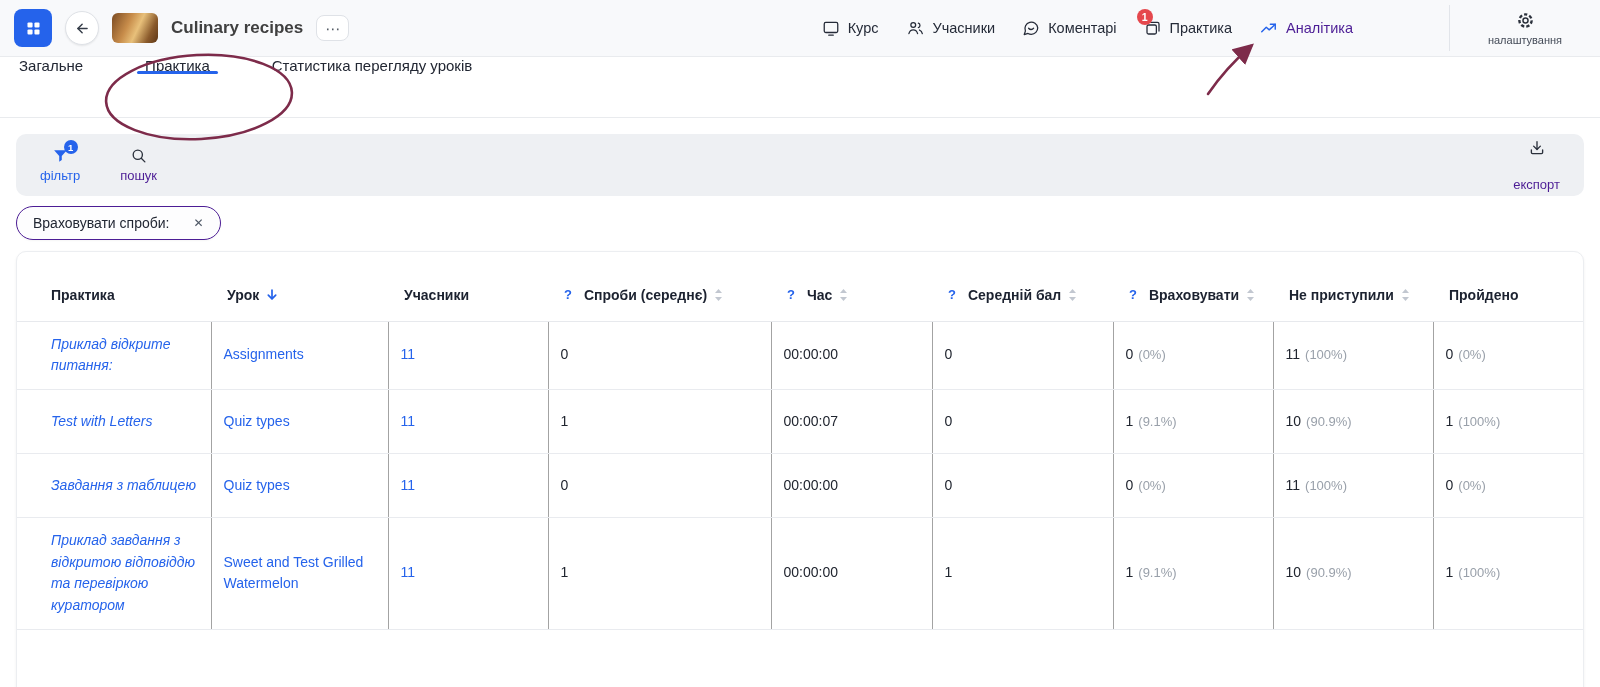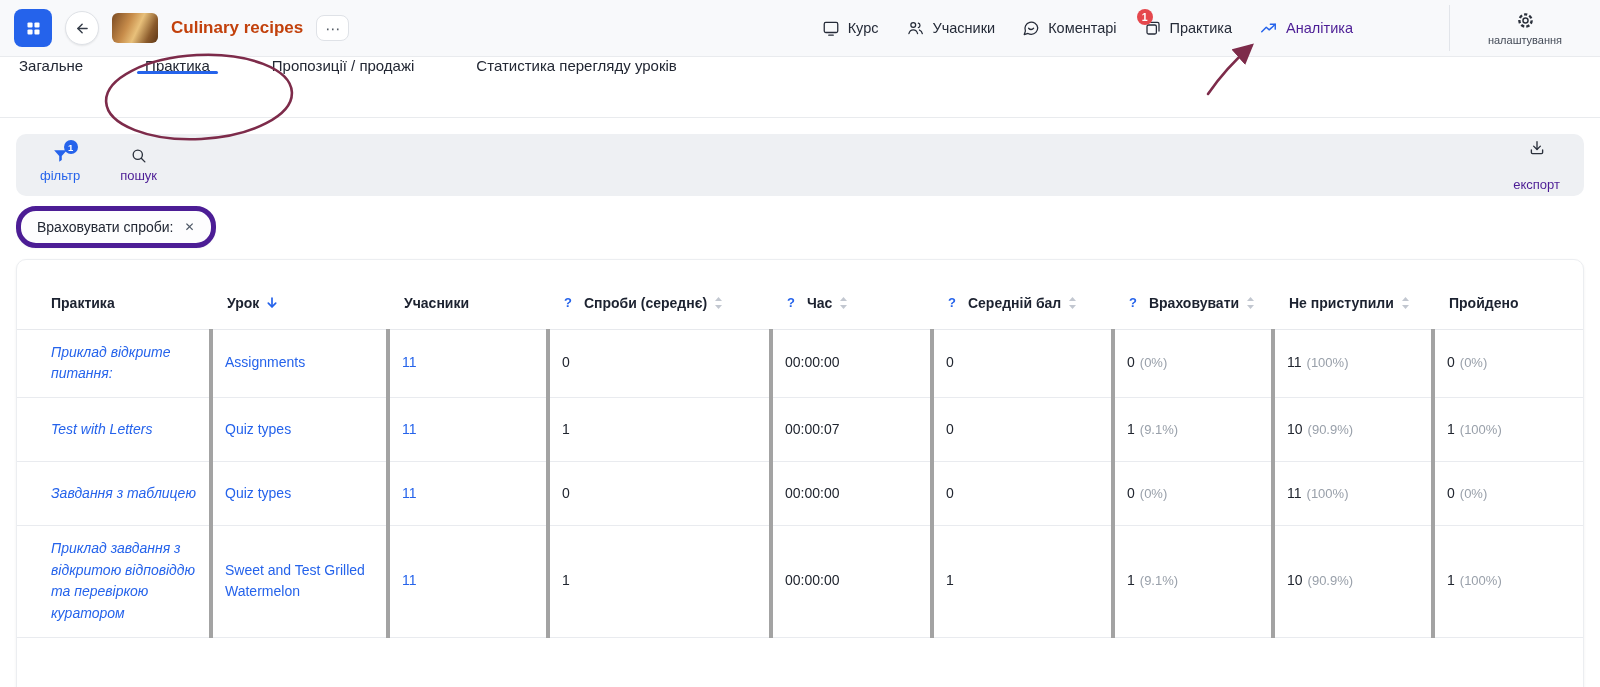--- a/index.html
+++ b/index.html
@@ -9,21 +9,21 @@
   
   .topbar { height:57px; background:#f8f9fb; border-bottom:1px solid #e9ebee;
     display:flex; align-items:center; justify-content:space-between; }
   .topbar-left { display:flex; align-items:center; gap:13px; padding-left:14px; }
   .apps-btn { width:38px; height:38px; border:none; border-radius:8px; background:#2563eb;
     display:grid; place-items:center; cursor:pointer; }
   .back-btn { width:34px; height:34px; border-radius:50%; background:#fff; border:1px solid #dfe2e7;
     display:grid; place-items:center; cursor:pointer; box-shadow:0 1px 2px rgba(0,0,0,.08); }
   .thumb { width:46px; height:30px; border-radius:6px;
     background:linear-gradient(115deg,#7a4a22 0%,#c78c4a 35%,#e8c07a 55%,#8a5a2b 80%,#5d3616 100%); }
-  .course-title { font-size:17px; font-weight:700; color:#c2410c; }
+  .course-title { font-size:17px; font-weight:700; color:#404040; }
   .more-btn { border:1px solid #dfe2e7; border-radius:8px; background:#fff; height:26px; padding:0 8px;
     color:#555c66; font-size:15px; line-height:1; cursor:pointer; }
 
   .topbar-right { display:flex; align-items:center; height:100%;text-align:center; }
   .top-nav { display:flex; align-items:center; gap:27px; margin-right:96px; }
   .nav-item { display:flex; align-items:center; gap:8px; font-size:14.5px; color:#252b38; cursor:pointer; white-space:nowrap; }
   .nav-item svg { display:block; }
   .nav-item.active { color:#4c1d95; }
   .icon-wrap { position:relative; display:inline-flex; }
   .nav-badge { position:absolute; top:-10px; left:-7px; min-width:16px; height:16px; border-radius:50%;
@@ -44,37 +44,37 @@
     display:flex; align-items:center; padding:0 24px; gap:40px; }
   .tool { display:flex; flex-direction:column; align-items:center; gap:4px; font-size:13px; color:#4c1d95; cursor:pointer; }
   .tool-filter { color:#2563eb; }
   .tool-filter .icon-wrap { position:relative; }
   .tool-badge { position:absolute; top:-7px; right:-9px; min-width:14px; height:14px; border-radius:50%;
     background:#2563eb; color:#fff; font-size:9.5px; font-weight:700; display:grid; place-items:center; }
   .tool-export { margin-left:auto;gap:20px; }
 
   
   .chip-row { margin:10px 16px 0; }
-  .chip { display:inline-flex; align-items:center; gap:11px; background:#fdfdfe; border:5px solid #4c1d95;
+  .chip { display:inline-flex; align-items:center; gap:24px; background:#fdfdfe; border:1px solid #4c1d95;
     border-radius:20px; padding:8px 16px; font-size:14px; color:#222733; box-shadow:0 1px 2px rgba(0,0,0,.04); }
   .chip-close { font-size:12px; color:#4b5563; cursor:pointer; line-height:1; background:none; border:none; }
 
   
   .card { margin:11px 16px 0; background:#fff; border:1px solid #eceef1; border-radius:10px;
     box-shadow:0 1px 3px rgba(16,24,40,.06); padding-top:34px; height:560px; overflow:hidden; }
   table { width:100%; border-collapse:collapse; table-layout:fixed; }
   th { text-align:left; font-size:14px; font-weight:700; color:#1c2230;
     padding:0 12px 18px 16px; border-bottom:1px solid #e7e9ed; vertical-align:bottom; white-space:nowrap; }
   th:first-child { padding-left:34px; }
   .th-inner { display:inline-flex; align-items:center; gap:7px; }
   .help-q { color:#2563eb; font-size:13px; font-weight:700; margin-right:5px; cursor:pointer; }
   .sort-ic { display:inline-flex; }
   tbody td { font-size:14px; color:#20252f; padding:12px 12px; height:64px; vertical-align:middle;
     border-bottom:1px solid #e9ebef; line-height:1.55; }
-  tbody td + td { border-left:4px solid #a3a3a3; }
+  tbody td + td { border-left:1px solid #a3a3a3; }
   tbody td:first-child { padding-left:34px;font-style:italic; }
   .link { color:#2563eb; cursor:pointer; text-decoration:none; }
   .val { font-weight:500; }
   .pct { color:#99a0aa; font-size:13px; margin-left:5px; font-weight:400; }
 
   
   .annotations { position:absolute; left:0; top:0; width:1600px; height:687px; pointer-events:none; z-index:60; }
 </style>
 </head>
 <body>
@@ -157,23 +157,20 @@
 </header>
 
 <div class="tabs">
   <div class="tab">
     <span>Загальне</span>
   </div>
   <div class="tab active">
     <span>Практика</span>
   </div>
   <div class="tab">
-    <span>Пропозиції / продажі</span>
-  </div>
-  <div class="tab">
     <span>Статистика перегляду уроків</span>
   </div>
 </div>
 
 <div class="toolbar">
   <div class="tool tool-filter">
     <span class="icon-wrap">
       <svg width="17" height="17" viewBox="0 0 24 24">
         <path d="M3 4.5h18l-7.2 8.2v5.6l-3.6 2.5v-8.1L3 4.5z" fill="#2563eb"></path>
       </svg>

